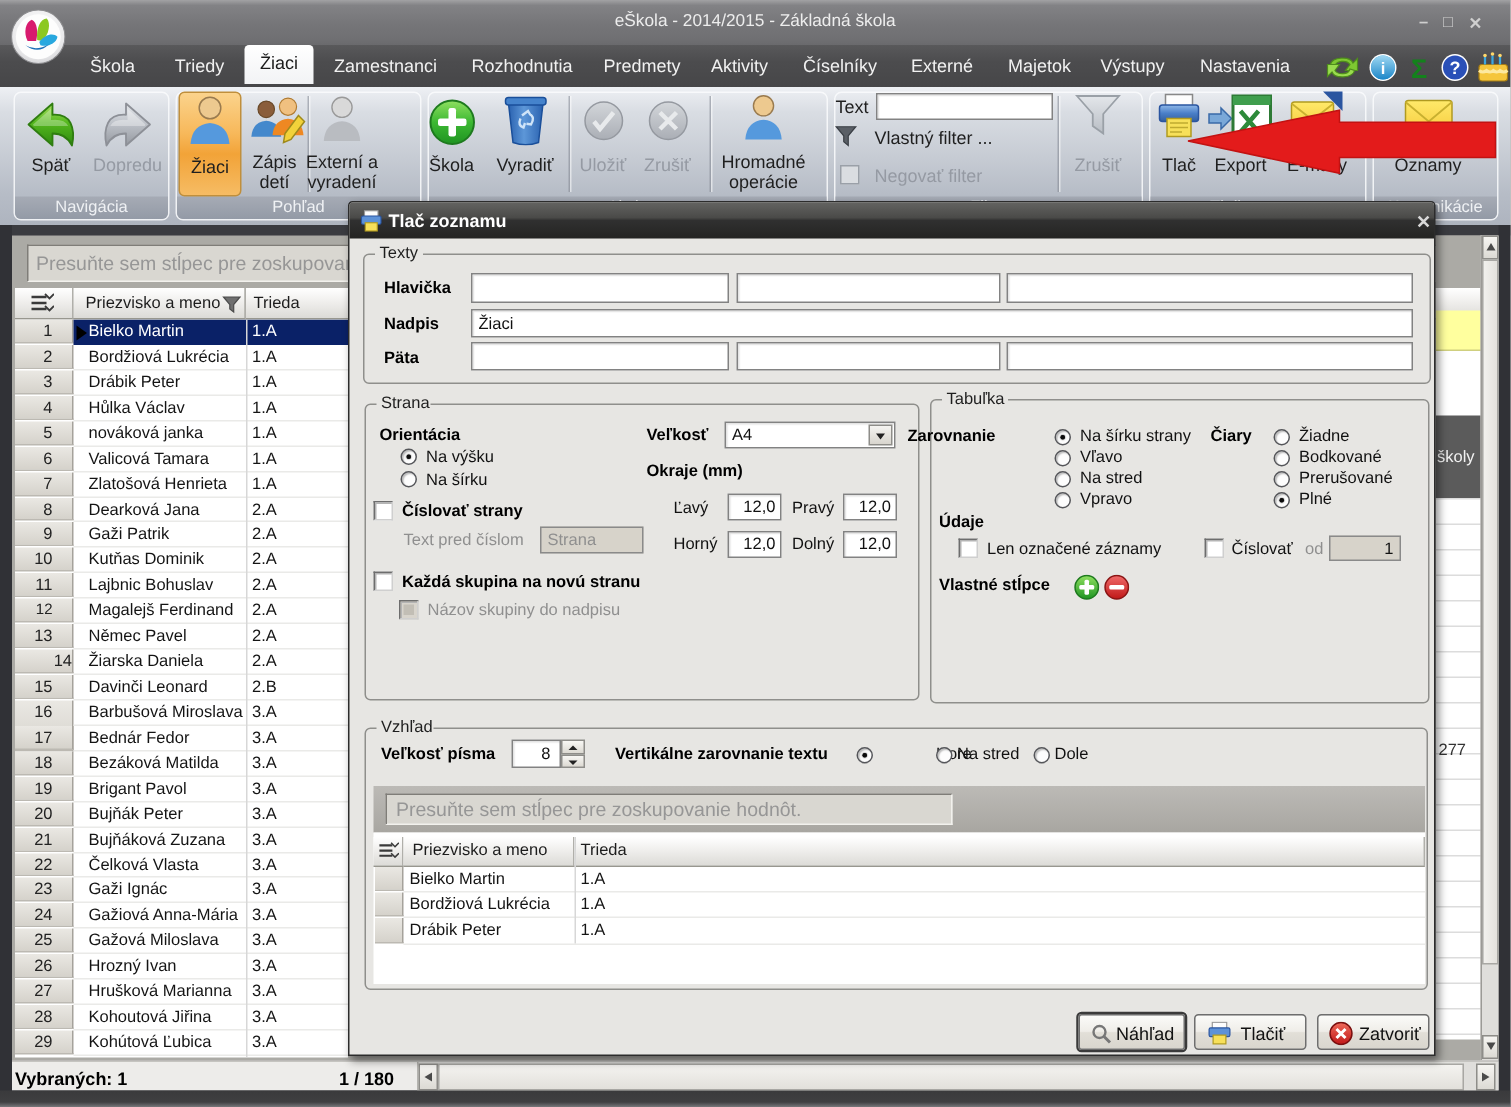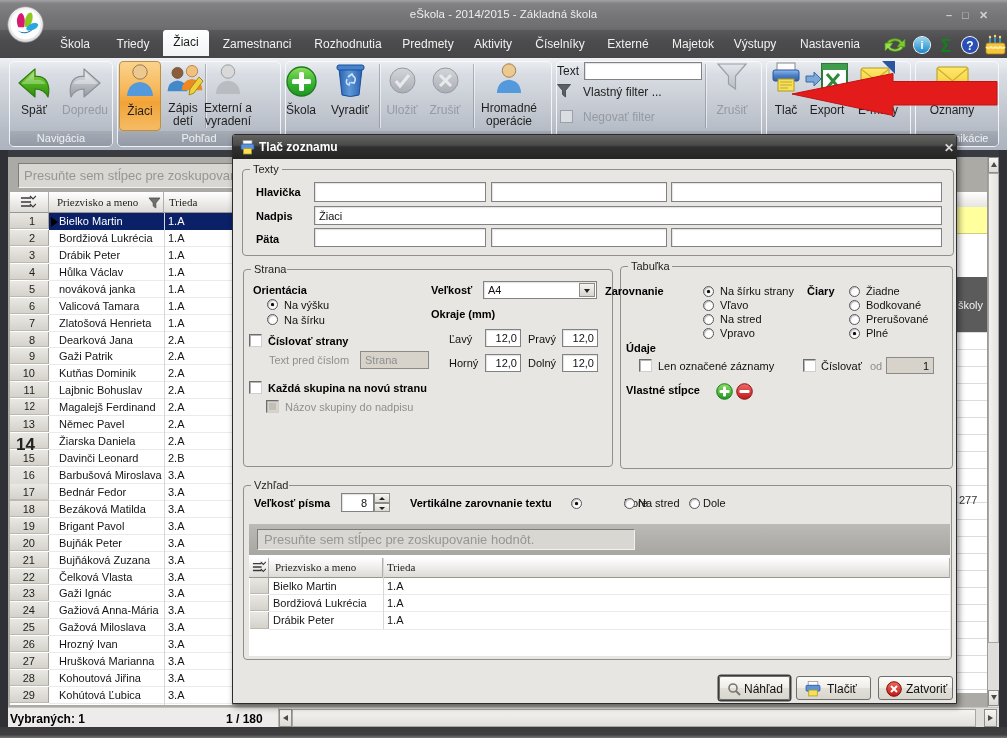--- a/index.html
+++ b/index.html
@@ -23,21 +23,21 @@
 .rlbl{font-size:12px;color:#1f1f1f;text-align:center;}
 .rlbl2{font-size:12px;color:#1f1f1f;text-align:center;line-height:13px;}
 .rdis{color:#959aa3;}
 .rsep{width:1px;background:linear-gradient(180deg,rgba(150,155,165,.7),rgba(150,155,165,.9));box-shadow:1px 0 0 rgba(255,255,255,.55);}
 
 #content{left:0;top:150px;width:1007px;height:588px;background:#33343a;}
 #gridarea{left:8px;top:157px;width:991px;height:550px;background:#abaaa5;}
 #groupbar{left:10px;top:6px;width:970px;height:25px;background:#d9d7d1;
  border-top:1px solid #7f7d78;border-left:1px solid #7f7d78;border-bottom:1px solid #f2f1ed;border-right:1px solid #f2f1ed;
  color:#969696;font-size:13px;line-height:23px;padding-left:5px;white-space:nowrap;overflow:hidden;}
-.hcell{background:linear-gradient(180deg,#ffffff 0,#f0efed 45%,#dcdbd7 100%);border-right:1px solid #b0afaa;border-bottom:1px solid #98978f;font-size:11px;color:#1c1c1c;font-family:Liberation Serif, serif;}
+.hcell{background:linear-gradient(180deg,#ffffff 0,#f0efed 45%,#dcdbd7 100%);border-right:1px solid #b0afaa;border-bottom:1px solid #98978f;font-size:11px;color:#1c1c1c;}
 .ind{background:linear-gradient(180deg,#eae8e3,#d5d2cb);border-right:1px solid #a5a29b;border-bottom:1px solid #bcb9b2;}
 .gr{font-size:11px;color:#141414;white-space:nowrap;}
 
 
 #dlg{left:232px;top:134px;width:725px;height:570px;background:#e7e6e3;border:1px solid #2c2c2c;border-radius:3px 3px 0 0;box-shadow:2px 3px 6px rgba(0,0,0,.45);}
 #dlgtitle{left:0;top:0;width:723px;height:24px;border-radius:2px 2px 0 0;
  background:linear-gradient(180deg,#636361 0,#4a4a48 42%,#303030 50%,#242422 100%);}
 .gbox{border:1px solid #8f8f8c;border-radius:4px;}
 .glab{background:#e7e6e3;font-size:11px;color:#1e1e1e;padding:0 3px;line-height:11px;}
 .b{font-weight:bold;font-size:11px;color:#000;}
@@ -370,21 +370,21 @@
 <div class="abs gr" style="left:49px;top:188.23px;">Magalejš Ferdinand</div>
 <div class="abs gr" style="left:158px;top:188.23px;">2.A</div>
 <div class="abs" style="left:39px;top:202.16px;width:183px;height:1px;background:#eaeae8;"></div>
 <div class="abs ind" style="left:0;top:203.16px;width:39px;height:15.93px;">
 <div class="abs" style="right:13px;top:2px;font-size:11px;color:#222;">13</div>
 </div>
 <div class="abs gr" style="left:49px;top:205.16px;">Němec Pavel</div>
 <div class="abs gr" style="left:158px;top:205.16px;">2.A</div>
 <div class="abs" style="left:39px;top:219.09px;width:183px;height:1px;background:#eaeae8;"></div>
 <div class="abs ind" style="left:0;top:220.09px;width:39px;height:15.93px;">
-<div class="abs" style="right:13px;top:2px;font-size:17px;color:#222;font-weight:bold;">14</div>
+<div class="abs" style="right:0;top:2px;font-size:11px;color:#222;">14</div>
 </div>
 <div class="abs gr" style="left:49px;top:222.09px;">Žiarska Daniela</div>
 <div class="abs gr" style="left:158px;top:222.09px;">2.A</div>
 <div class="abs" style="left:39px;top:236.02px;width:183px;height:1px;background:#eaeae8;"></div>
 <div class="abs ind" style="left:0;top:237.02px;width:39px;height:15.93px;">
 <div class="abs" style="right:13px;top:2px;font-size:11px;color:#222;">15</div>
 </div>
 <div class="abs gr" style="left:49px;top:239.02px;">Davinči Leonard</div>
 <div class="abs gr" style="left:158px;top:239.02px;">2.B</div>
 <div class="abs" style="left:39px;top:252.95px;width:183px;height:1px;background:#eaeae8;"></div>

